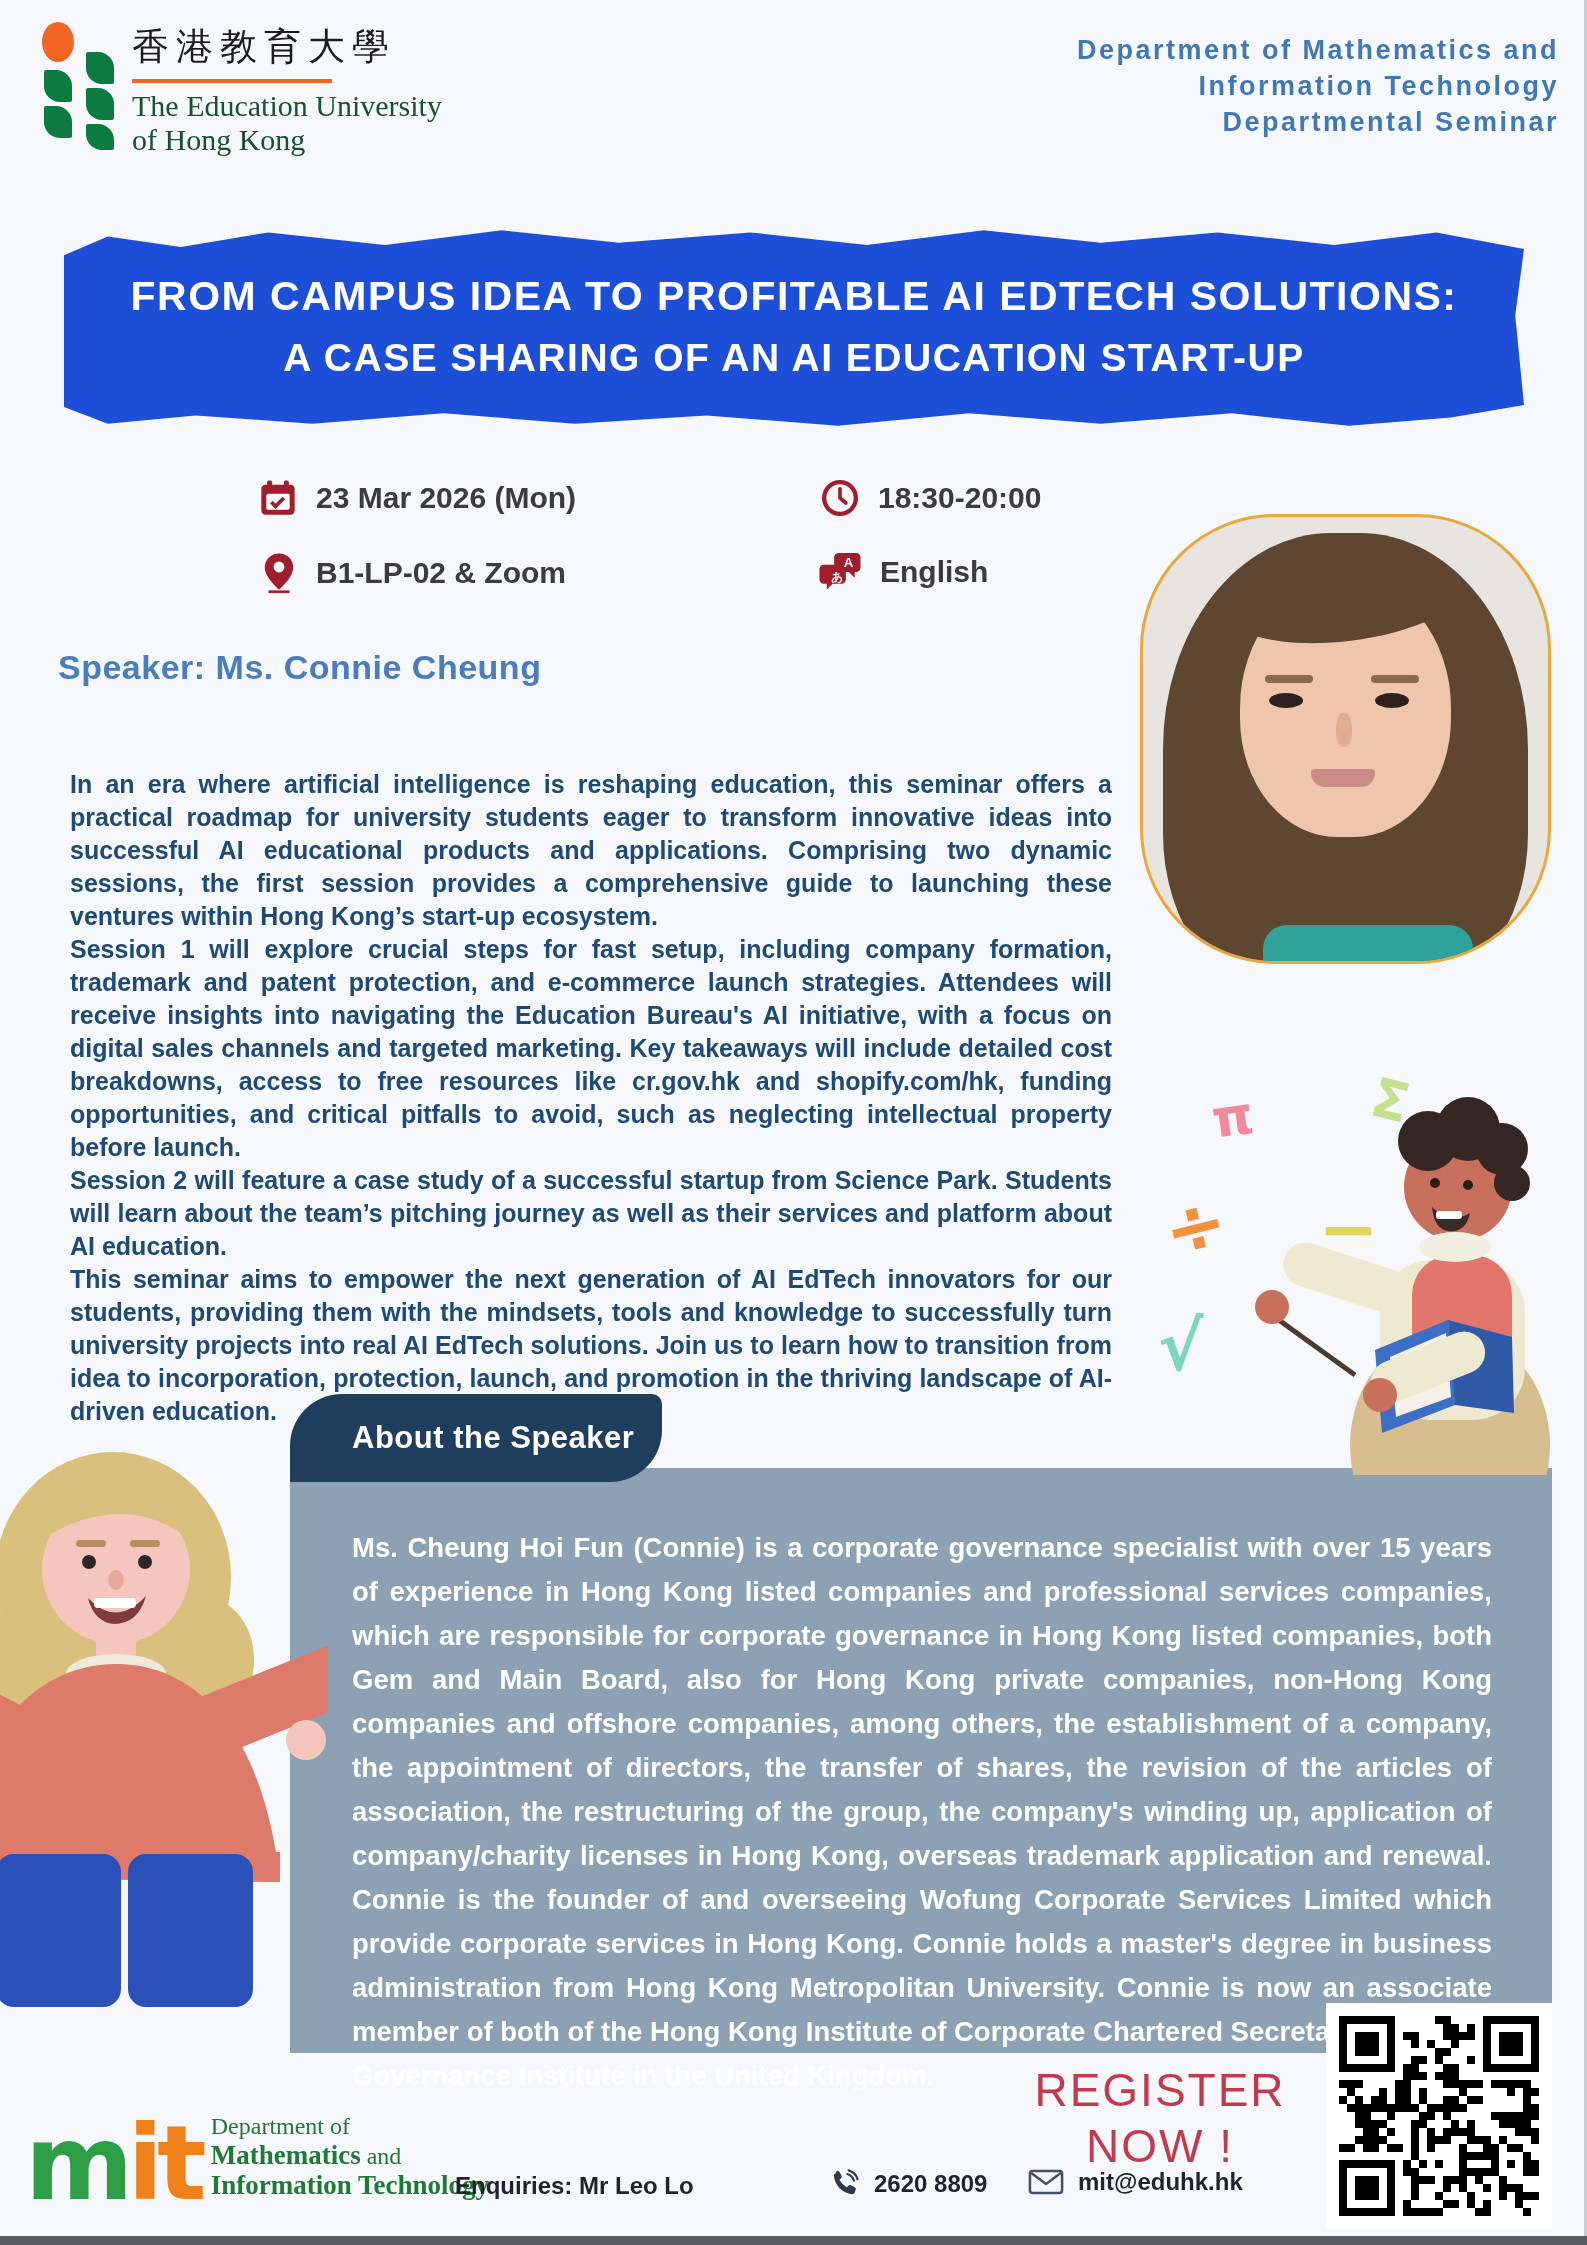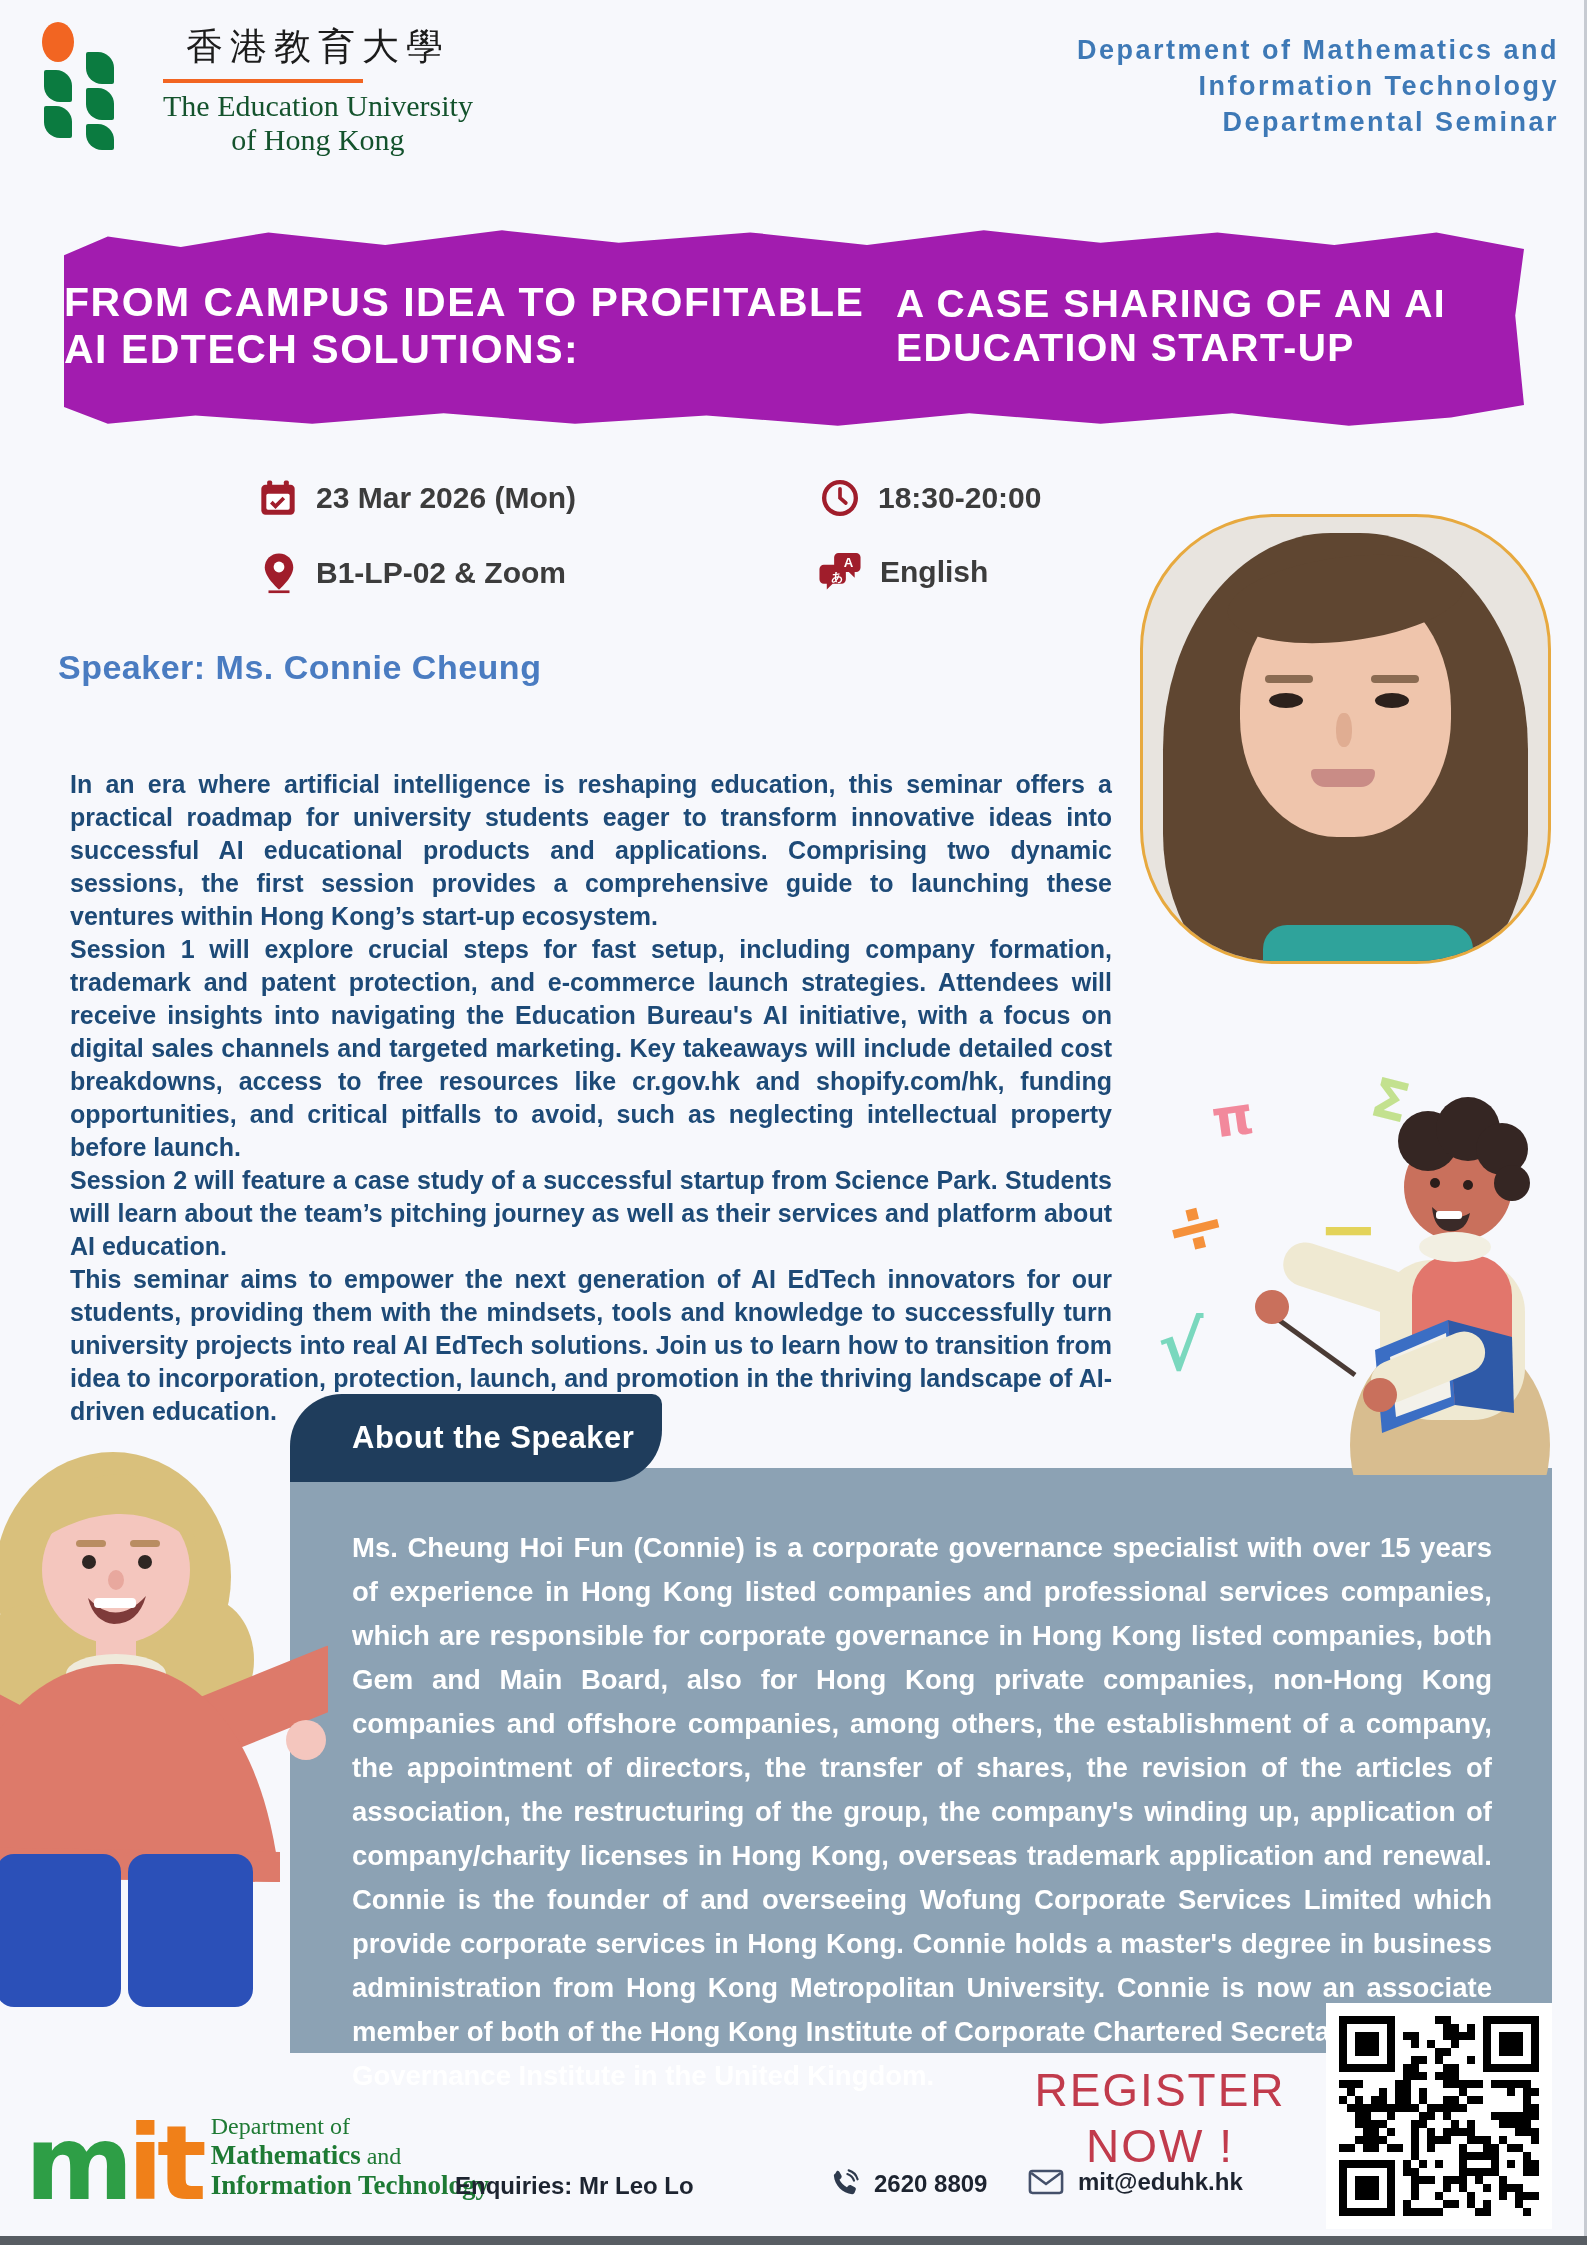--- a/index.html
+++ b/index.html
@@ -5,33 +5,33 @@
   html,body{margin:0;padding:0;background:#e9e9ee;}
   .poster{
     position:relative;width:1587px;height:2245px;margin:0 auto;
     background:#f7f8fc;overflow:hidden;
     font-family:"Liberation Sans","DejaVu Sans",sans-serif;
   }
   .edge-right{position:absolute;right:0;top:0;width:3px;height:100%;background:#c7cbd2;}
   .bottom-strip{position:absolute;left:0;bottom:0;width:100%;height:9px;background:#585d63;}
 
   
-  .eduhk-logo{position:absolute;left:30px;top:22px;display:flex;gap:33px;text-align:center;}
+  .eduhk-logo{position:absolute;left:30px;top:22px;display:flex;gap:2px;}
   .eduhk-mark{position:relative;width:100px;height:112px;}
   .eduhk-dot{position:absolute;left:12px;top:0;width:32px;height:40px;border-radius:50%;background:#f26522;}
   .leaf{position:absolute;width:28px;height:32px;background:#0b7b40;border-radius:2px 16px 2px 16px;}
   .eduhk-text .zh{font-family:"Liberation Serif","DejaVu Serif",serif;font-size:37px;letter-spacing:7px;color:#1c1c1c;}
   .eduhk-rule{width:200px;height:4px;background:#f26522;margin:7px 0 6px 0;}
   .eduhk-text .en{font-family:"Liberation Serif","DejaVu Serif",serif;font-size:30px;line-height:34px;color:#14532d;}
   .dept-header{position:absolute;right:28px;top:32px;text-align:right;
     color:#3e79b6;font-weight:bold;font-size:27px;line-height:36px;letter-spacing:2.5px;}
 
   
-  .banner{position:absolute;left:64px;top:222px;width:1460px;height:208px;background:#a21caf;
-    display:flex;align-items:center;justify-content:center;gap:16px;
+  .banner{position:absolute;left:64px;top:222px;width:1460px;height:208px;background:#1d4ed8;
+    display:flex;flex-direction:column;align-items:center;justify-content:center;gap:16px;
     clip-path:polygon(0% 16%,3% 7%,8% 12%,14% 5%,22% 11%,30% 4%,38% 10%,47% 5%,55% 11%,63% 4%,71% 10%,79% 5%,87% 11%,94% 5%,100% 13%,99.4% 45%,100% 88%,95% 94%,88% 98%,80% 92%,71% 97%,62% 92%,53% 98%,44% 93%,35% 97%,26% 92%,17% 97%,9% 93%,3% 97%,0% 89%);}
   .banner .t1{color:#fff;font-weight:bold;font-size:41px;letter-spacing:1.5px;}
   .banner .t2{color:#fff;font-weight:bold;font-size:39px;letter-spacing:1.5px;}
 
   
   .info-item{position:absolute;display:flex;align-items:center;gap:18px;
     color:#3c3c3c;font-weight:bold;font-size:30px;}
   .info-item svg{flex:0 0 auto;}
 
   

